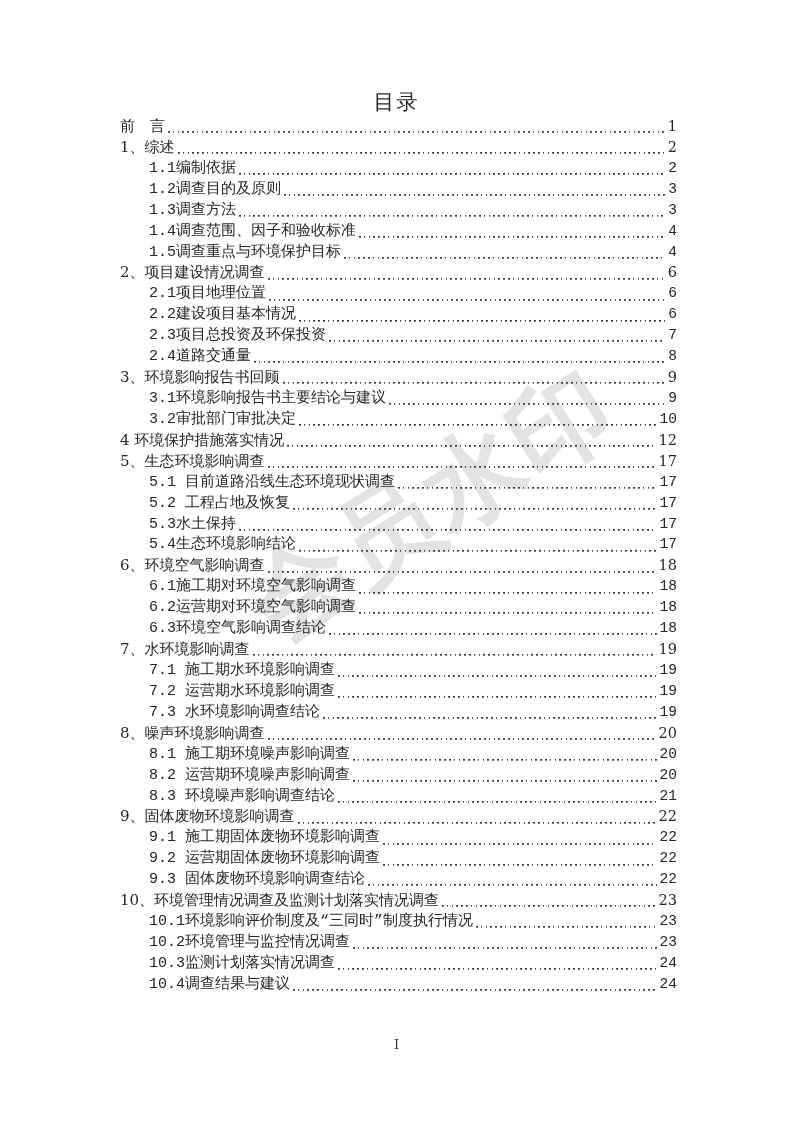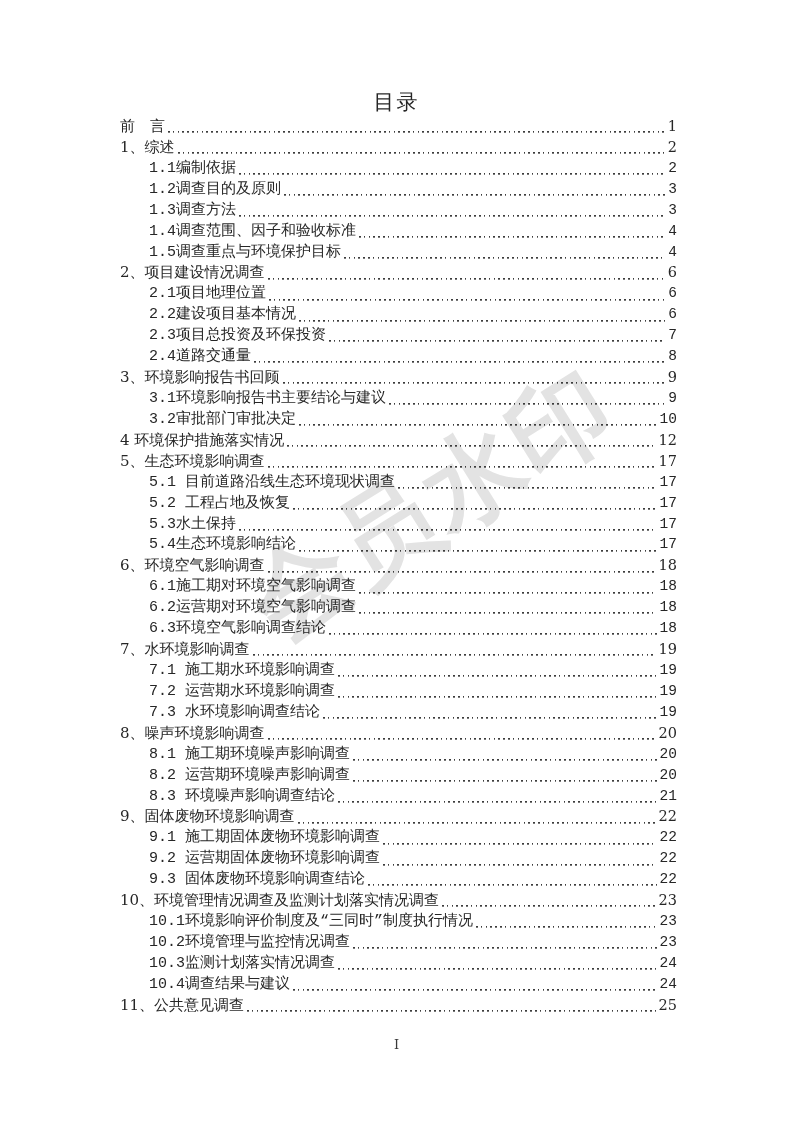--- a/index.html
+++ b/index.html
@@ -323,20 +323,15 @@
     <span class="toc-leader"></span>
     <span class="toc-page">24</span>
   </div>
 
   <div class="toc-row lvl1">
     <span class="toc-label">10.4调查结果与建议</span>
     <span class="toc-leader"></span>
     <span class="toc-page">24</span>
   </div>
 
-  <div class="toc-row lvl0">
-    <span class="toc-label">11、公共意见调查</span>
-    <span class="toc-leader"></span>
-    <span class="toc-page">25</span>
-  </div>
 </div>
 
 <div class="footer">I</div>
 
 </body></html>

